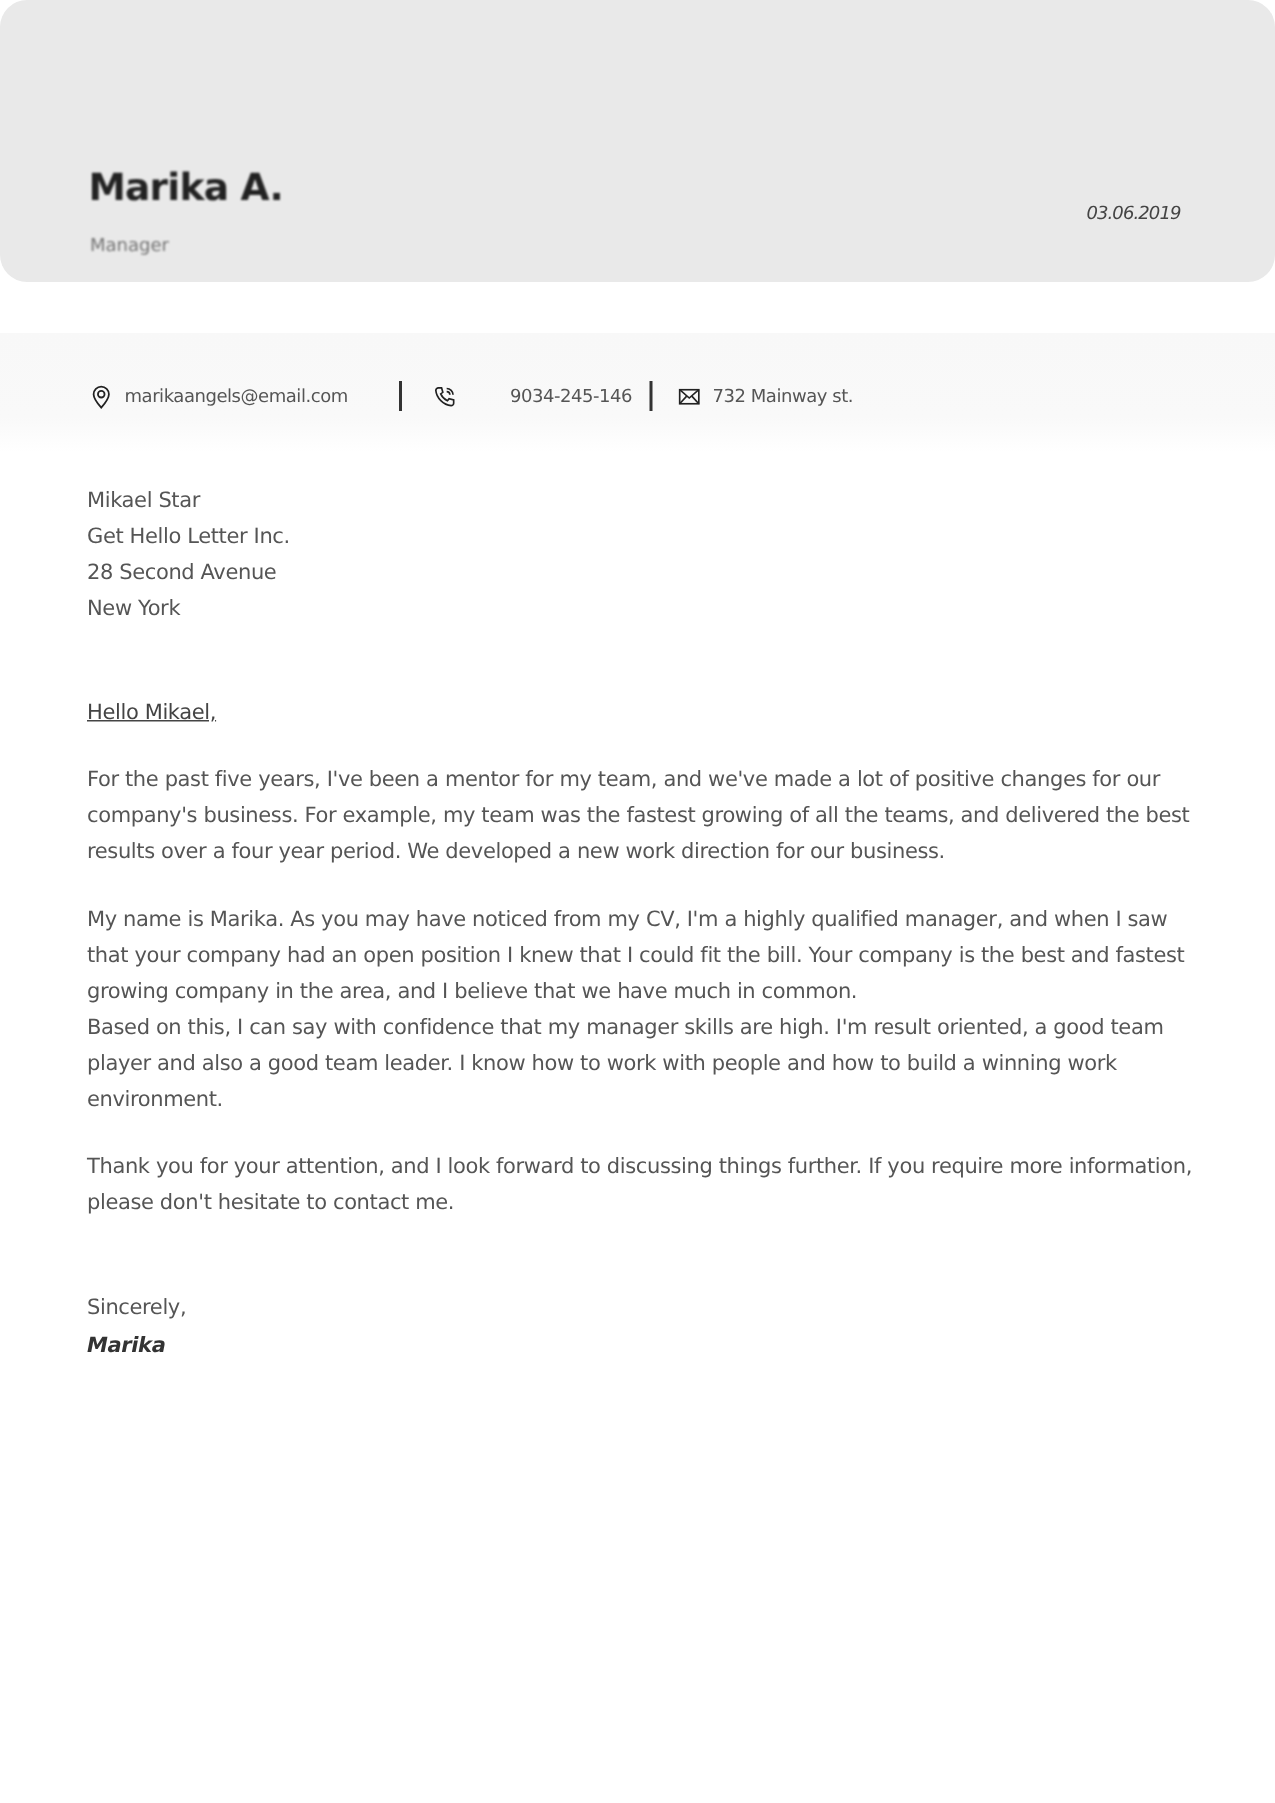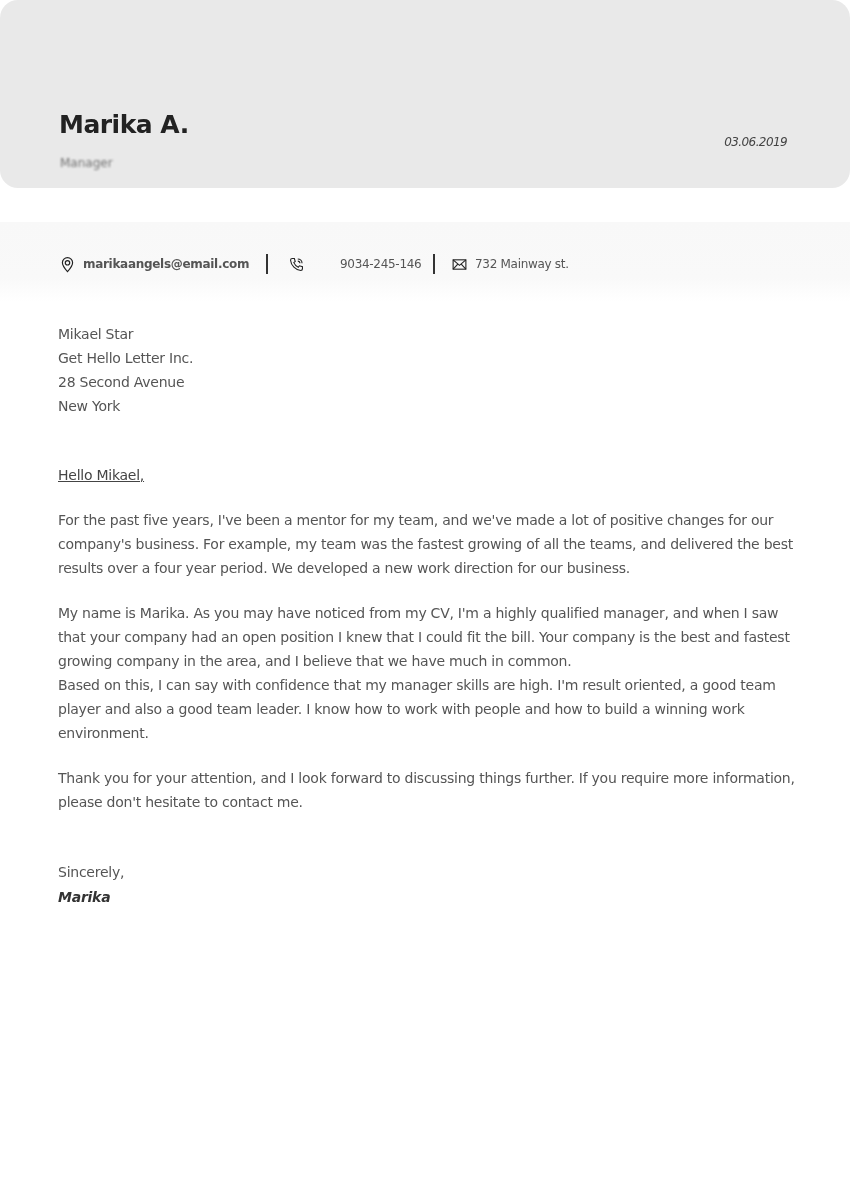--- a/index.html
+++ b/index.html
@@ -83,21 +83,21 @@
     }
     .contact-item .icon {
       width: 18px;
       height: 18px;
       margin-right: 7px;
       display: inline-flex;
       align-items: center;
       justify-content: center;
     }
     .contact-item .icon svg { width: 17px; height: 17px; }
-    .ci-email { left: 58px; font-weight: bold; }
+    .ci-email { left: 58px; }
     .ci-phone { left: 287px; gap: 28px; }
     .ci-address { left: 450px; }
     .divider {
       position: absolute;
       top: 32px;
       width: 1.5px;
       height: 20px;
       background: #333333;
     }
     .div1 { left: 266px; }

